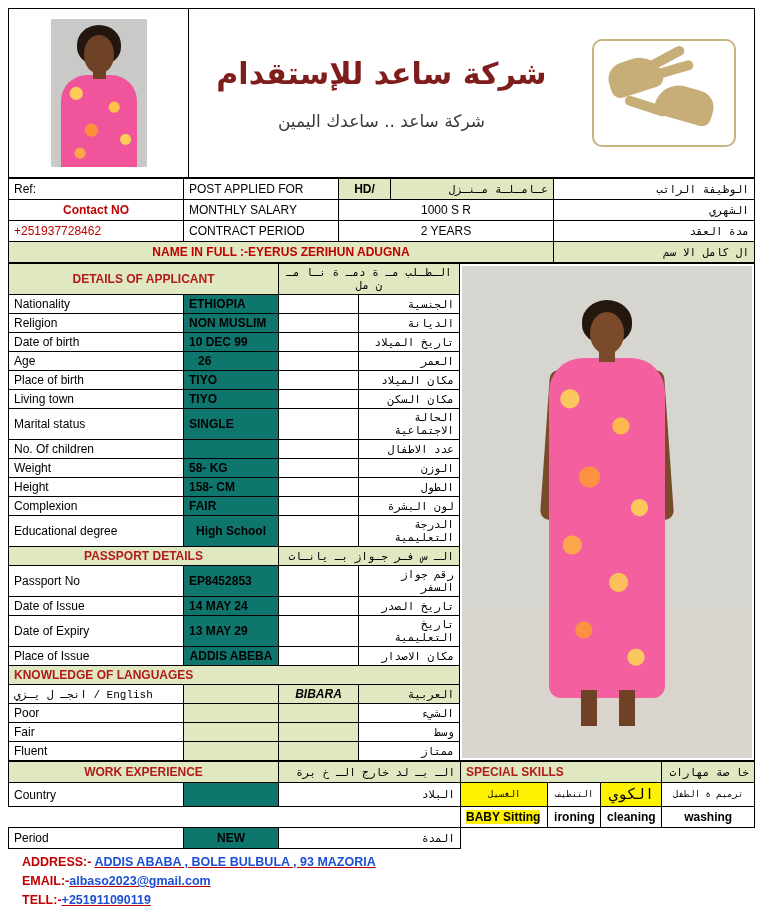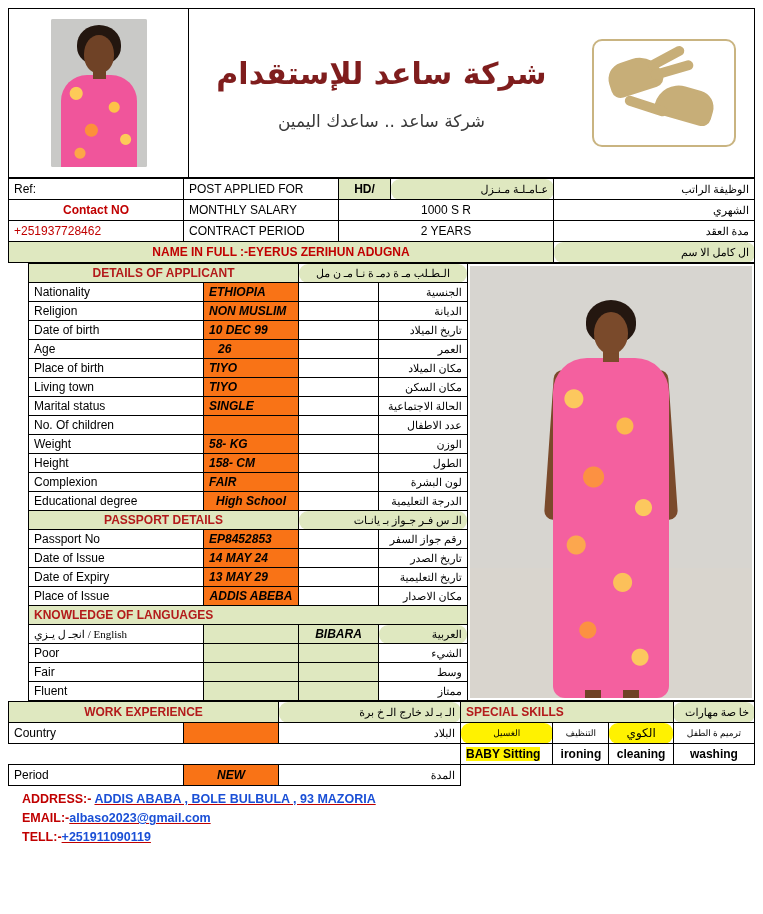--- a/index.html
+++ b/index.html
@@ -103,36 +103,36 @@
   .logo-box .f1,.logo-box .f2,.logo-box .f3{
     position:absolute;background:#c7ae78;border-radius:8px;
   }
   .logo-box .f1{left:52px;top:12px;width:40px;height:10px;transform:rotate(-28deg);}
   .logo-box .f2{left:56px;top:24px;width:44px;height:10px;transform:rotate(-16deg);}
   .logo-box .f3{left:30px;top:60px;width:44px;height:10px;transform:rotate(18deg);}
 
   
   table{border-collapse:collapse;width:100%;}
   td{border:1px solid #000;padding:2px 5px;vertical-align:middle;height:19px;box-sizing:border-box;}
-  .ar{font-family:Liberation Serif, serif;direction:rtl;text-align:right;font-size:11px;border-radius:9px;}
+  .ar{font-family:Liberation Mono, monospace;direction:rtl;text-align:right;font-size:11px;}
   .b{font-weight:bold;text-align:center;}
   .green-fill{background:#dfe8c0;}
-  .val{background:#f97316;font-weight:bold;font-style:italic;}
+  .val{background:#0f766e;font-weight:bold;}
   .sec{
     background:#dfe8c0;font-weight:bold;color:#b31b1b;text-align:center;
   }
   .red{color:#c00000;}
   .center{text-align:center;}
 
   
   .info{width:100%;border-collapse:collapse;}
   .info td{border:1px solid #000;height:21px;}
 
   
-  .body-wrap{display:flex;margin-left:20px;}
+  .body-wrap{display:flex;}
   .left-col{width:452px;}
   .right-col{
     width:295px;border:1px solid #000;border-left:0;
     position:relative;background:#fff;
     box-sizing:border-box;
   }
   .fullphoto{
     position:absolute;inset:2px;
     background:linear-gradient(#d4d2cd 0 58%, #cdc9c2 58% 100%);
     overflow:hidden;
@@ -403,21 +403,21 @@
       <td class="ar" style="width:182px;background:#dfe8c0">الـ بـ لد خارج الـ خ برة</td>
       <td class="skill-head" colspan="3" style="text-align:left">SPECIAL SKILLS</td>
       <td class="skill-head ar" style="color:#000;font-weight:normal">خا صة مهارات</td>
     </tr>
     <tr>
       <td class="lbl">Country</td>
       <td class="val" style="width:95px"></td>
       <td class="ar">البلاد</td>
       <td class="ar center yellow" style="font-size:9px">الغسيل</td>
       <td class="ar center" style="font-size:9px">التنظيف</td>
-      <td class="ar center yellow" style="font-size:12px">الكوي</td>
+      <td class="ar center yellow" style="font-size:15px">الكوي</td>
       <td class="ar center" style="font-size:9px">ترميم ة الطفل</td>
     </tr>
     <tr class="mix">
       <td style="border:none"></td>
       <td style="border:none"></td>
       <td style="border:none"></td>
       <td><span class="yellow">BABY Sitting</span></td>
       <td class="center">ironing</td>
       <td class="center">cleaning</td>
       <td class="center">washing</td>

